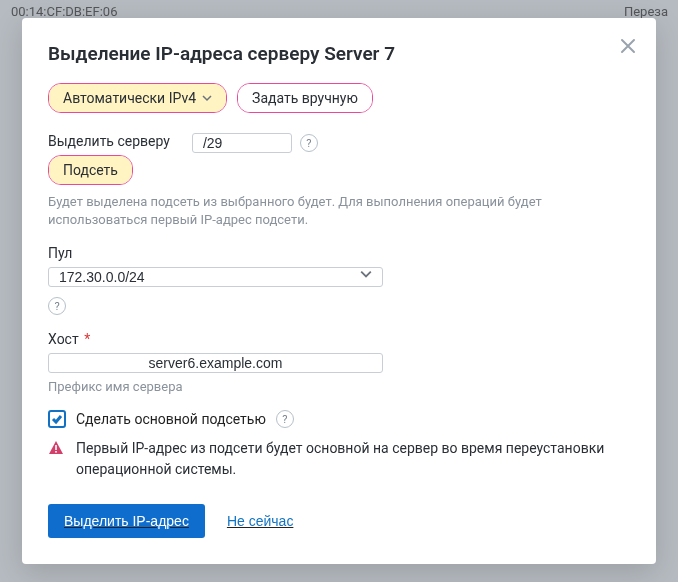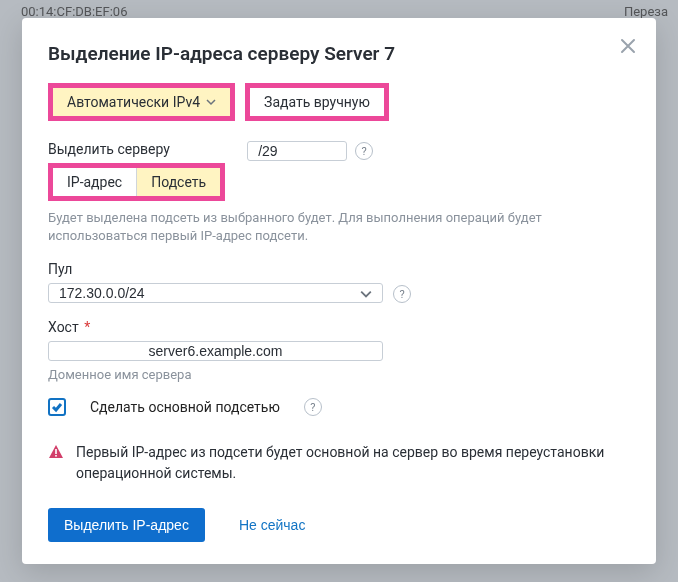--- a/index.html
+++ b/index.html
@@ -1,49 +1,49 @@
 <!DOCTYPE html>
 <html><head>
 <meta charset="utf-8">
 <style>
   * { box-sizing: border-box; margin: 0; padding: 0; }
   html, body { width: 678px; height: 582px; overflow: hidden; font-family: -apple-system, BlinkMacSystemFont, "Segoe UI", Roboto, Arial, sans-serif; font-size: 14px; color: #222; }
   .backdrop { position: absolute; inset: 0; background: #e9edf1; }
-  .bg-top { position: absolute; top: 0; left: 11px; right: 0; padding: 4px 10px; color: #666; font-size: 13px; display: flex; justify-content: space-between; }
+  .bg-top { position: absolute; top: 0; left: 1px; right: 0; padding: 4px 10px; color: #666; font-size: 13px; display: flex; justify-content: space-between; }
   .overlay { position: absolute; inset: 0; background: rgba(30,40,50,0.25); }
   .modal { position: absolute; left: 22px; right: 22px; top: 18px; bottom: 18px; background: #fff; border-radius: 4px; box-shadow: 0 8px 30px rgba(0,0,0,0.15); padding: 24px 26px; overflow: hidden; }
   .modal h1 { font-size: 19px; font-weight: 600; color: #2a2f36; margin-bottom: 18px; }
   .close { position: absolute; top: 18px; right: 18px; cursor: pointer; color: #9aa3ad; }
   .close svg { width: 20px; height: 20px; }
   .seg-row { display: flex; gap: 10px; margin-bottom: 20px; }
-  .seg { display: inline-flex; border: 5px solid #ec4899; border-radius: 0; overflow: hidden; }
+  .seg { display: inline-flex; border: 1px solid #ec4899; border-radius: 13px; overflow: hidden; }
   .seg .opt { padding: 6px 14px; font-size: 14px; color: #2a2f36; background: #fff; cursor: pointer; display: flex; align-items: center; gap: 6px; }
   .seg .opt.active { background: #fff4c2; }
   .seg.auto .opt { border: none; }
   .seg .opt + .opt { border-left: 1px solid #d0d5db; align-items: flex-end; }
   .row { display: flex; gap: 22px; margin-bottom: 6px; }
   .field-label { font-size: 14px; color: #2a2f36; margin-bottom: 6px; display: block; }
   .req { color: #d93a3a; margin-left: 2px; }
   .input, .select { height: 20px; border: 1px solid #c7ced6; border-radius: 3px; padding: 0 10px; font-size: 14px; color: #2a2f36; background: #fff; }
   .prefix-wrap { display: flex; align-items: center; gap: 8px; }
   .help-icon { width: 18px; height: 18px; border: 1px solid #b7c0ca; border-radius: 50%; display: inline-flex; align-items: center; justify-content: center; font-size: 11px; color: #7a838e; cursor: pointer; }
   .hint { font-size: 13px; color: #8a929c; line-height: 1.4; margin-top: 8px; margin-bottom: 16px; }
   .small-hint { font-size: 13px; color: #8a929c; margin-top: 6px; }
   .block { margin-bottom: 16px; }
-  .select-wrap { position: relative; display: flex; align-items: flex-end; gap: 10px; }
+  .select-wrap { position: relative; display: flex; align-items: flex-start; gap: 10px; flex-direction: column; }
   .select { width: 335px; appearance: none; -webkit-appearance: none; padding-right: 28px; }
   .chev { position: absolute; left: 312px; pointer-events: none; color: #6b737d; }
   .host-input { width: 335px; text-align: center; }
-  .check-row { display: flex; align-items: center; gap: 24px; margin-top: 14px; margin-bottom: 26px; }
+  .check-row { display: flex; align-items: center; gap: 10px; margin-top: 14px; margin-bottom: 10px; }
   .checkbox { width: 18px; height: 18px; border: 2px solid #1172c3; border-radius: 3px; display: inline-flex; align-items: center; justify-content: center; cursor: pointer; }
   .checkbox svg { width: 12px; height: 12px; stroke: #1172c3; stroke-width: 3; fill: none; }
   .warn-row { display: flex; gap: 12px; align-items: flex-start; margin-bottom: 24px; }
   .warn-icon { flex: none; color: #d23f6a; margin-top: 2px; }
   .warn-text { color: #2a2f36; font-size: 14px; line-height: 1.5; }
-  .footer { display: flex; gap: 34px; align-items: center; }
+  .footer { display: flex; gap: 22px; align-items: center; text-decoration: underline; }
   .btn-primary { background: #0f6ecd; color: #fff; border: none; border-radius: 3px; padding: 9px 16px; font-size: 14px; cursor: pointer; }
   .btn-link { background: none; border: none; color: #1274c4; font-size: 14px; cursor: pointer; }
   .chev-down { display: inline-block; }
   .chev-down svg { width: 10px; height: 10px; }
 </style>
 </head>
 <body>
 
 <div class="backdrop">
   <div class="bg-top">
@@ -80,23 +80,20 @@
       <div class="opt">
         <span>Задать вручную</span>
       </div>
     </div>
   </div>
 
   <div class="row">
     <div>
       <span class="field-label">Выделить серверу</span>
       <div class="seg">
-        <div class="opt">
-          <span>IP-адрес</span>
-        </div>
         <div class="opt active">
           <span>Подсеть</span>
         </div>
       </div>
     </div>
     <div>
       <div class="prefix-wrap">
         <input class="input" style="width: 100px;" value="/29">
         <span class="help-icon">?</span>
       </div>
@@ -118,21 +115,21 @@
       </span>
       <span class="help-icon">?</span>
     </div>
   </div>
 
   <div class="block">
     <span class="field-label">
       <span>Хост</span> <span class="req">*</span>
     </span>
     <input class="input host-input" value="server6.example.com" style="">
-    <div class="small-hint">Доменное имя сервера</div>
+    <div class="small-hint">Префикс имя сервера</div>
   </div>
 
   <div class="check-row">
     <span class="checkbox">
       <svg viewBox="0 0 12 12">
           <path d="M2 6 L5 9 L10 3"></path>
         </svg>
     </span>
     <span>Сделать основной подсетью</span>
     <span class="help-icon">?</span>

